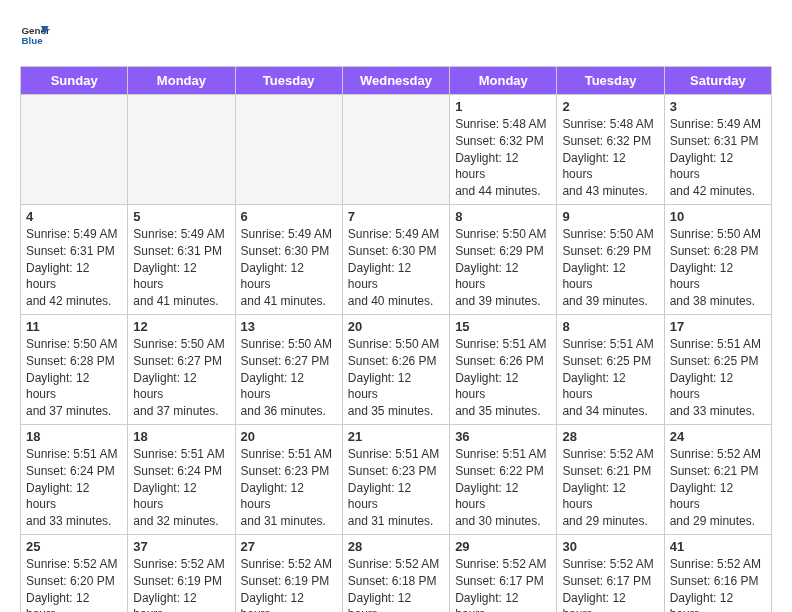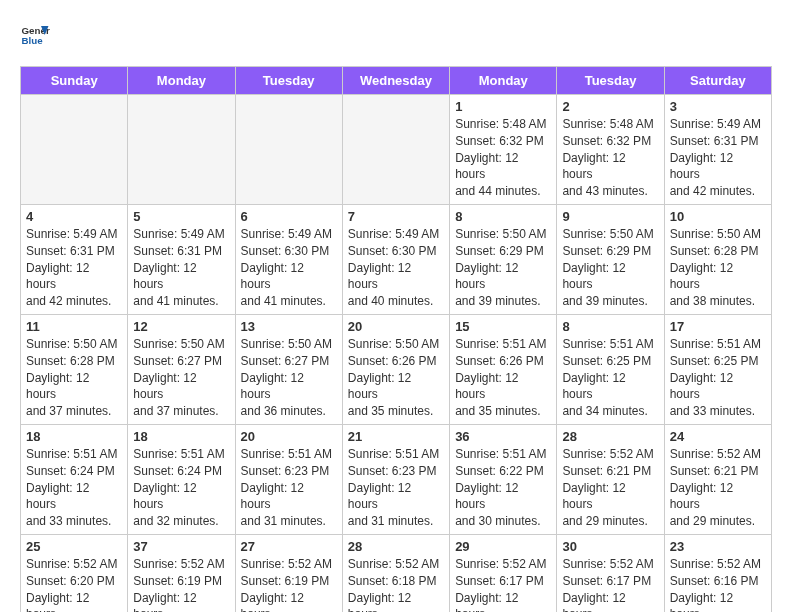--- a/index.html
+++ b/index.html
@@ -323,21 +323,21 @@
 and 25 minutes.</div>
         </td>
         <td>
           <div class="day-num">30</div>
           <div class="day-info" style="white-space: pre-line;">Sunrise: 5:52 AM
 Sunset: 6:17 PM
 Daylight: 12 hours
 and 24 minutes.</div>
         </td>
         <td>
-          <div class="day-num">23</div>
+          <div class="day-num">41</div>
           <div class="day-info" style="white-space: pre-line;">Sunrise: 5:52 AM
 Sunset: 6:16 PM
 Daylight: 12 hours
 and 23 minutes.</div>
         </td>
       </tr>
     </tbody>
 </table>
 
 </body></html>

